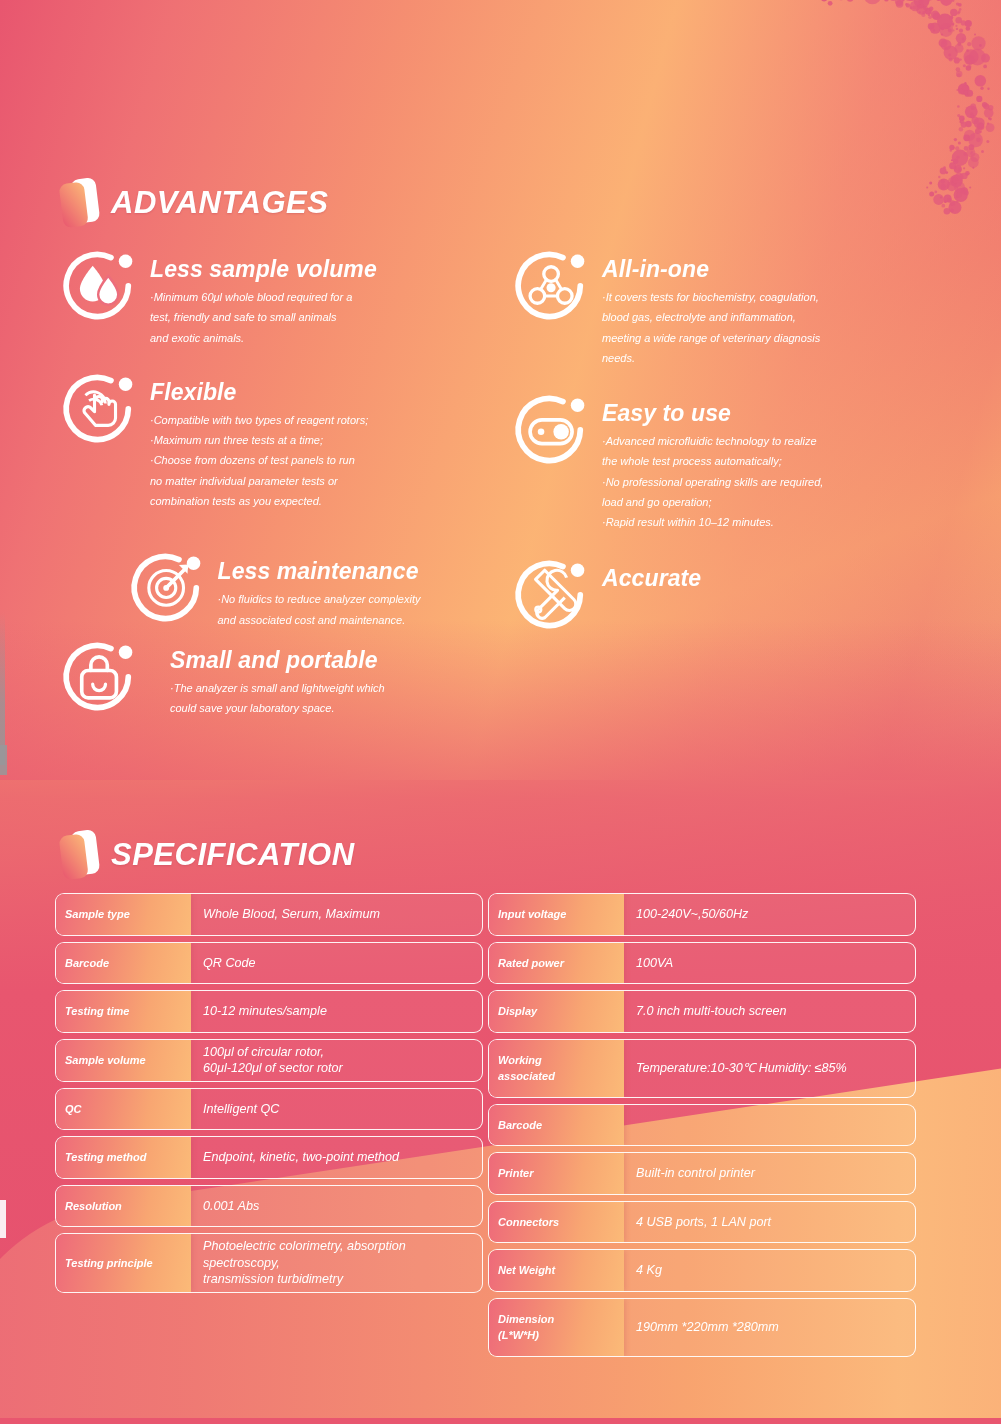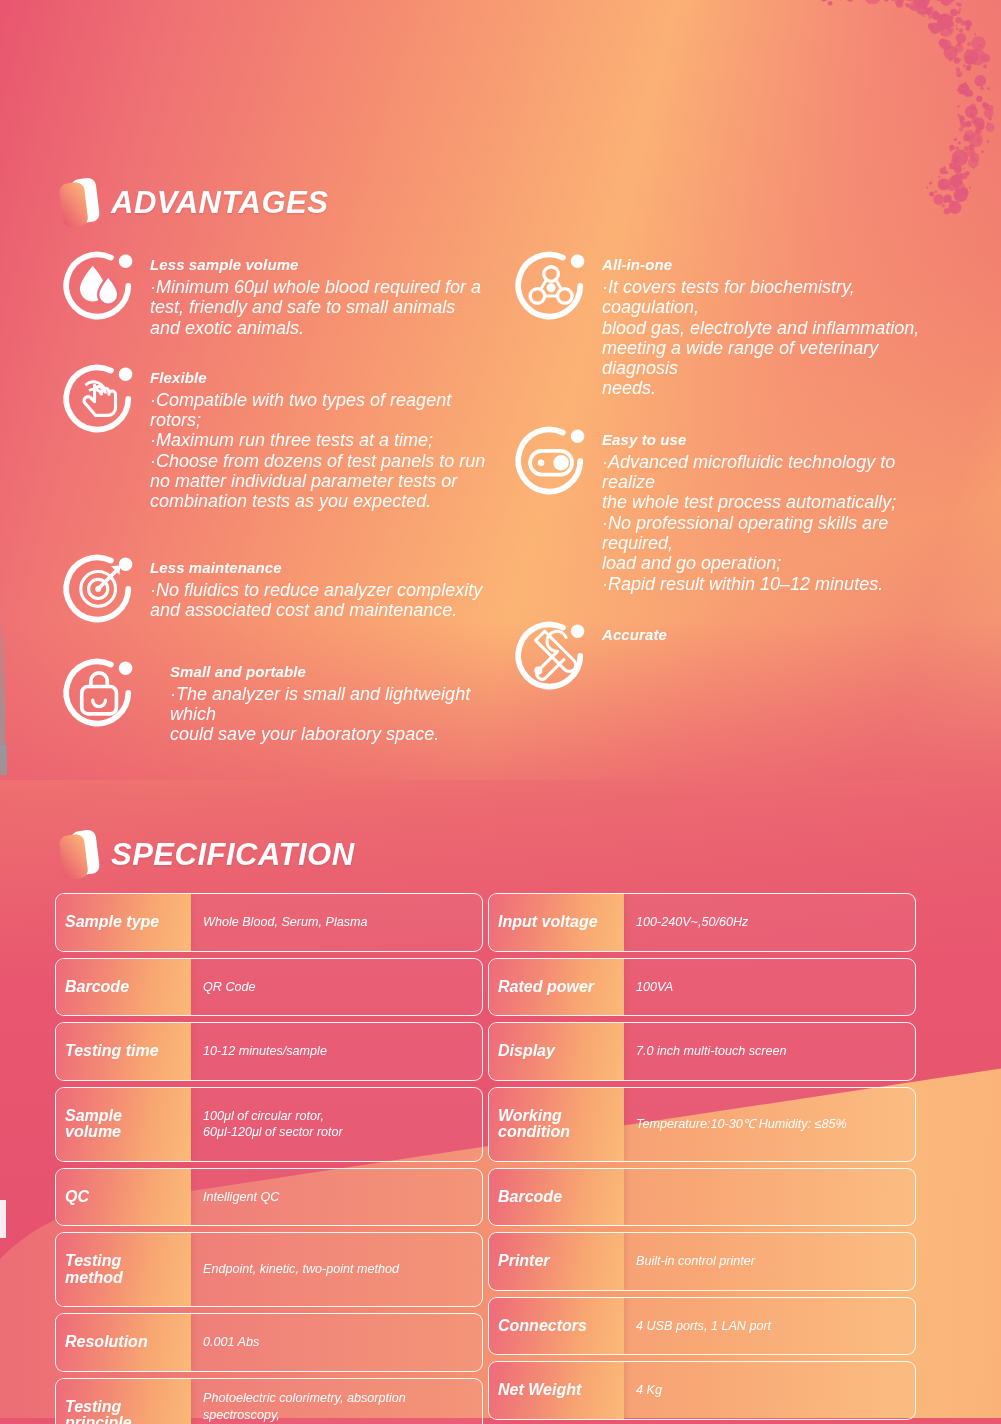--- a/index.html
+++ b/index.html
@@ -120,29 +120,29 @@
 
   
   #adv-col-left { position: absolute; left: 58px; top: 243px; width: 430px; }
   #adv-col-right { position: absolute; left: 510px; top: 243px; width: 440px; }
 
   .adv-item { display: flex; align-items: flex-start; }
   .adv-icon { width: 84px; height: 84px; flex: none; margin-right: 8px; }
   .adv-body { padding-top: 13px; }
   .adv-head {
     color: #ffffff;
-    font-size: 15px;
+    font-size: 23px;
     font-weight: bold;
     font-style: italic;
     letter-spacing: .1px;
     margin-bottom: 4px;
   }
   .adv-lines {
     color: #ffffff;
-    font-size: 18px;
+    font-size: 11px;
     font-style: italic;
     line-height: 20.3px;
     white-space: pre-line;
   }
 
   
   #spec-left { position: absolute; left: 55px; top: 893px; width: 428px; }
   #spec-right { position: absolute; left: 488px; top: 893px; width: 428px; }
 
   .spec-row {
@@ -153,23 +153,23 @@
     margin-bottom: 6px;
     overflow: hidden;
     min-height: 30px;
     background: rgba(255,255,255,0.045);
   }
   .spec-key {
     flex: none;
     width: 135px;
     display: flex;
     align-items: center;
-    padding: 20px 9px;
+    padding: 12px 9px;
     color: #ffffff;
-    font-size: 16px;
+    font-size: 11px;
     font-weight: bold;
     font-style: italic;
     line-height: 16.5px;
     border-radius: 7px 0 0 7px;
     background: linear-gradient(100deg, #ee6a7a 0%, #f38a74 38%, #f8a672 68%, #fbba78 100%);
     white-space: pre-line;
     box-shadow: 2px 0 5px rgba(180,60,85,.18);
   }
   .spec-val {
     flex: 1;
@@ -570,21 +570,21 @@
           </svg></span>
         <div class="adv-body">
           <div class="adv-head">Flexible</div>
           <div class="adv-lines">·Compatible with two types of reagent rotors;
 ·Maximum run three tests at a time;
 ·Choose from dozens of test panels to run
  no matter individual parameter tests or
  combination tests as you expected.</div>
         </div>
       </div>
-      <div class="adv-item" style="margin-bottom: 20px;">
+      <div class="adv-item" style="margin-bottom: 4px; justify-content: center;">
         <span class="adv-icon"><svg viewBox="0 0 92 92" width="84" height="84">
     <path d="M58 16 A34 34 0 1 0 77 47" fill="none" stroke="#fff" stroke-width="6.2" stroke-linecap="round"></path>
     <circle cx="74" cy="20" r="7.4" fill="#fff"></circle>
       <circle cx="44" cy="47" r="19" fill="none" stroke="#fff" stroke-width="3.4"></circle>
       <circle cx="44" cy="47" r="10.5" fill="none" stroke="#fff" stroke-width="3.4"></circle>
       <circle cx="44" cy="47" r="3.2" fill="#fff"></circle>
       <path d="M44 47 L66 25" stroke="#fff" stroke-width="4" stroke-linecap="round"></path>
       <path d="M58 22 l10 -0.6 l-0.6 10 z" fill="#fff"></path>
           </svg></span>
         <div class="adv-body">
@@ -673,21 +673,21 @@
           </linearGradient>
         </defs>
       </svg>
     </span>
     <span class="title-text">SPECIFICATION</span>
   </div>
 
   <div id="spec-left">
       <div class="spec-row">
         <div class="spec-key">Sample type</div>
-        <div class="spec-val">Whole Blood, Serum, Plasma</div>
+        <div class="spec-val">Whole Blood, Serum, Maximum</div>
       </div>
       <div class="spec-row">
         <div class="spec-key">Barcode</div>
         <div class="spec-val">QR Code</div>
       </div>
       <div class="spec-row">
         <div class="spec-key">Testing time</div>
         <div class="spec-val">10-12 minutes/sample</div>
       </div>
       <div class="spec-row tall">
@@ -721,21 +721,21 @@
       <div class="spec-row">
         <div class="spec-key">Rated power</div>
         <div class="spec-val">100VA</div>
       </div>
       <div class="spec-row">
         <div class="spec-key">Display</div>
         <div class="spec-val">7.0 inch multi-touch screen</div>
       </div>
       <div class="spec-row tall">
         <div class="spec-key">Working
-condition</div>
+associated</div>
         <div class="spec-val">Temperature:10-30℃ Humidity: ≤85%</div>
       </div>
       <div class="spec-row">
         <div class="spec-key">Barcode</div>
       </div>
       <div class="spec-row">
         <div class="spec-key">Printer</div>
         <div class="spec-val">Built-in control printer</div>
       </div>
       <div class="spec-row">

